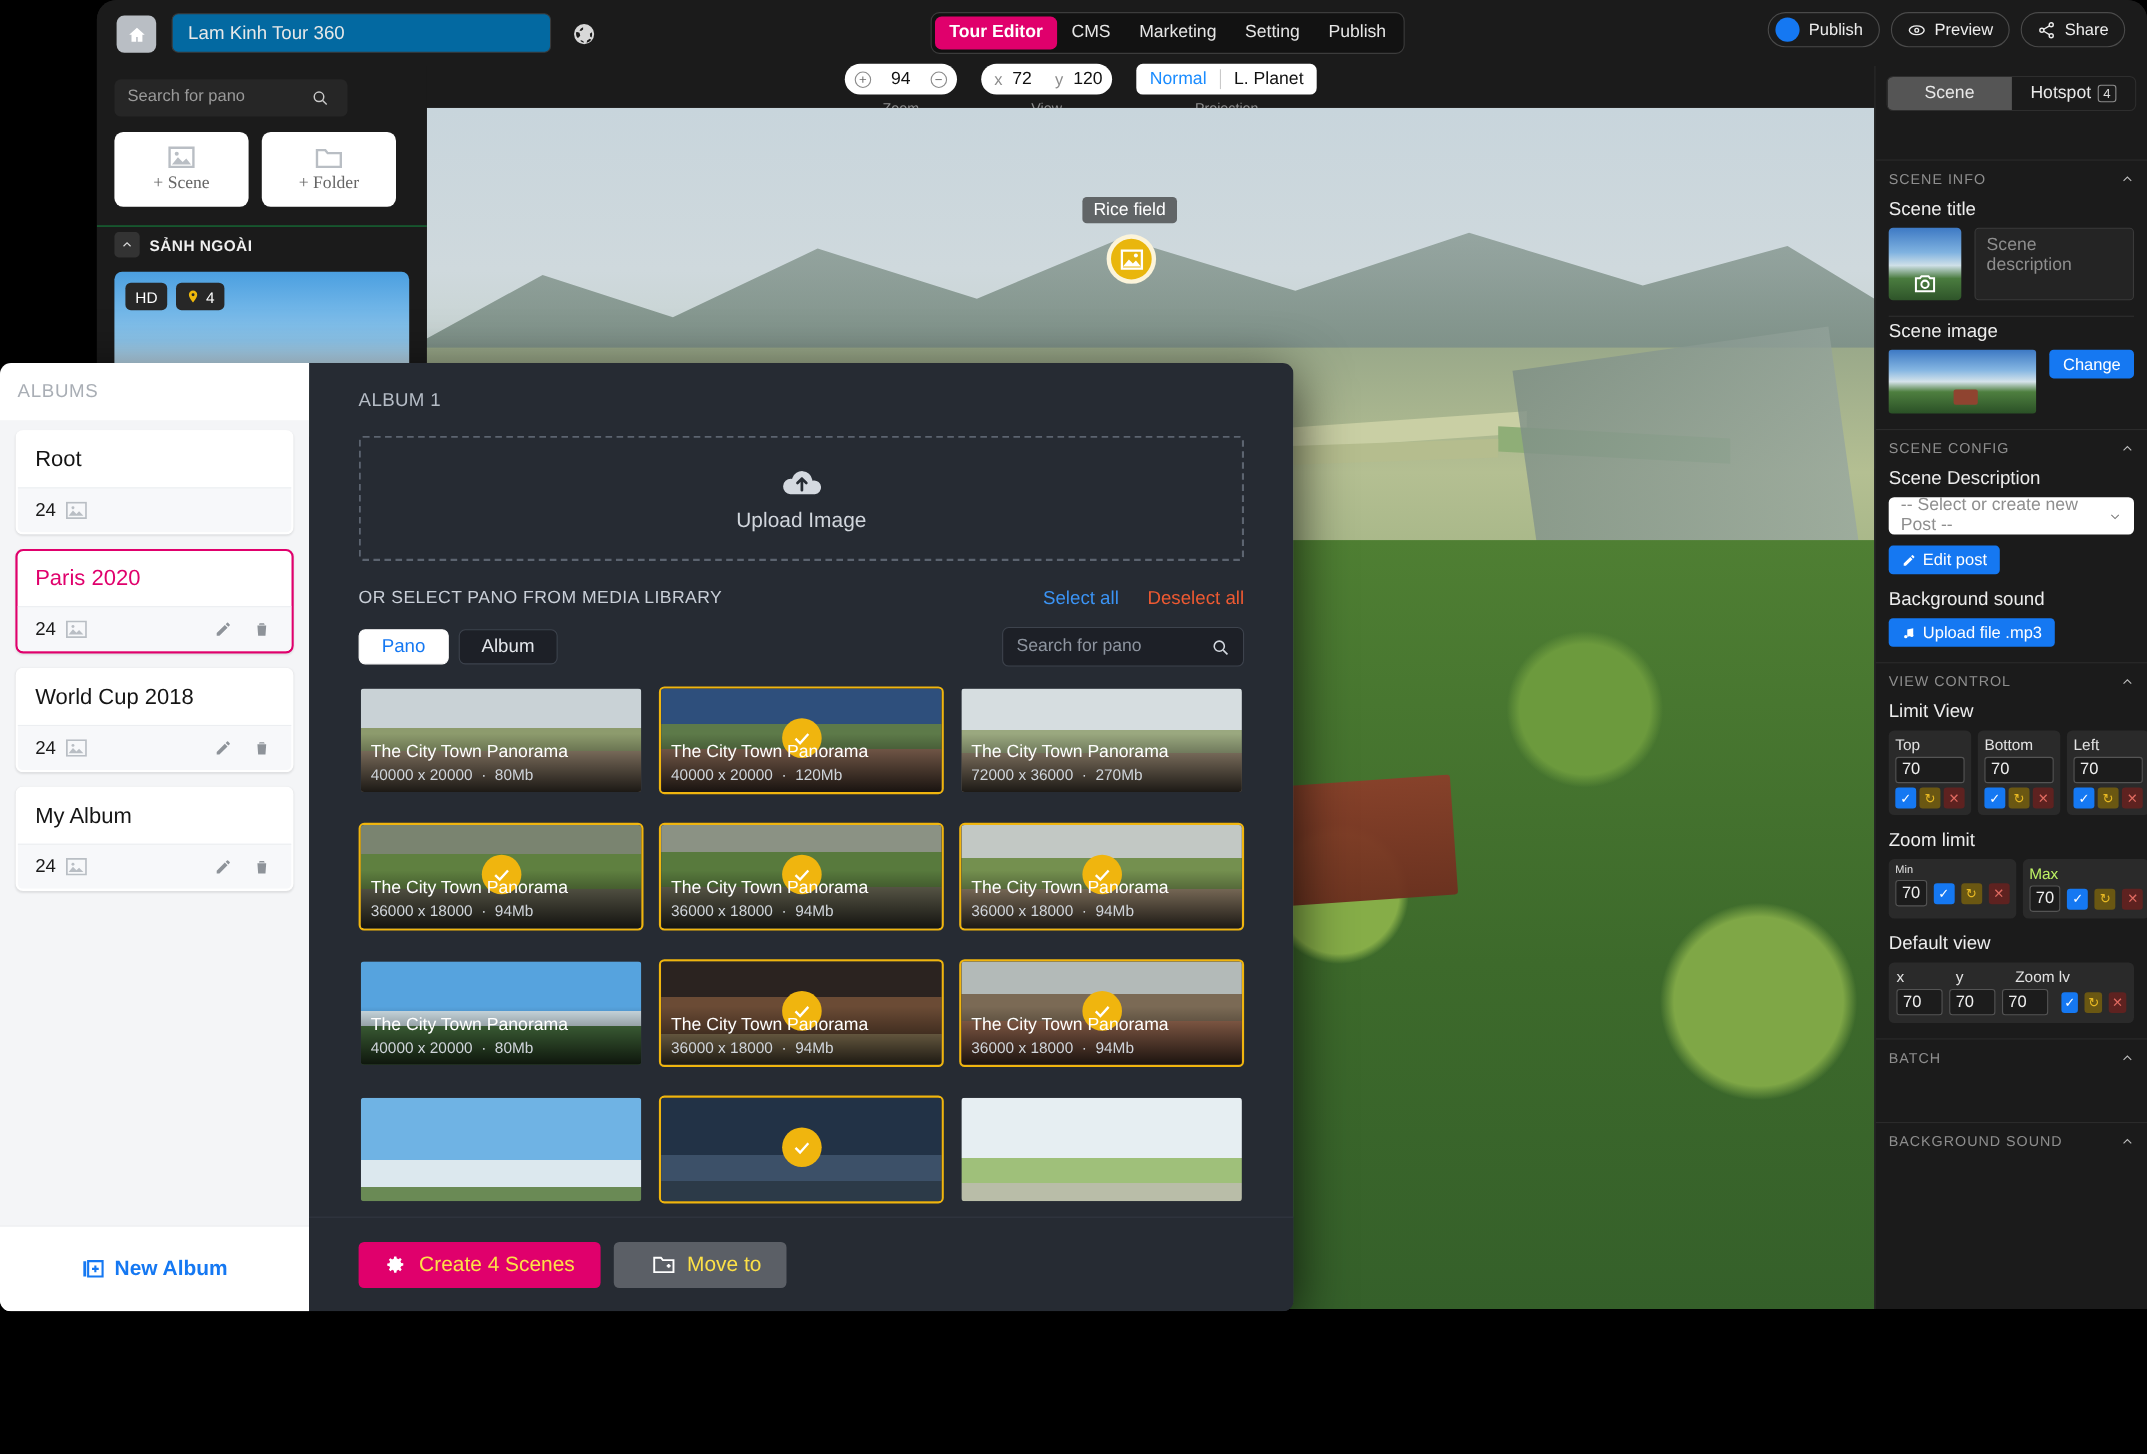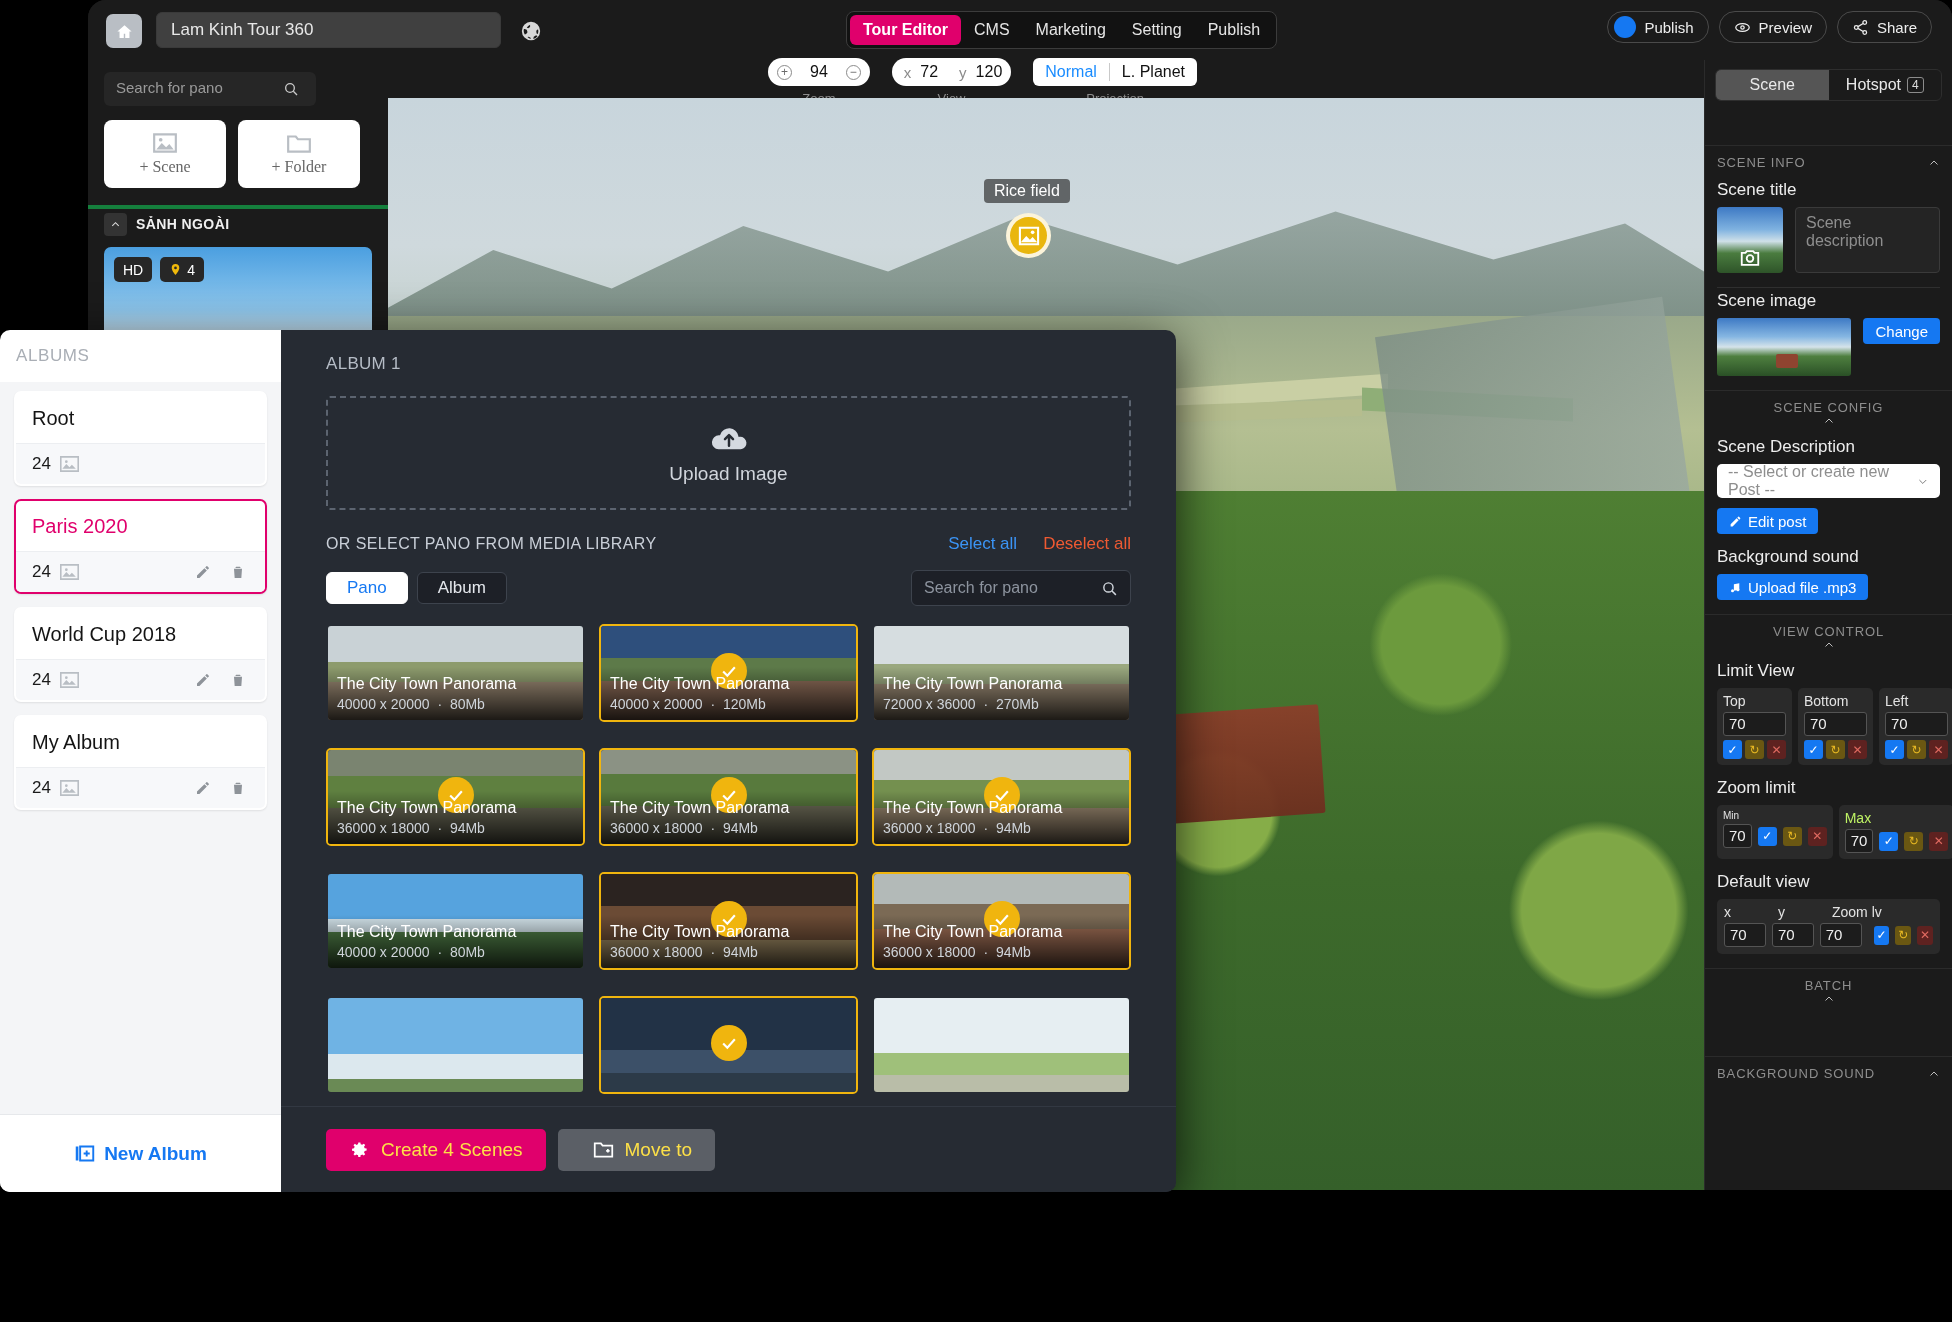--- a/index.html
+++ b/index.html
@@ -16,21 +16,21 @@
   }
   
   .topbar { position:absolute; left:0; top:0; width:100%; height:60px; background:#1b1b1b; }
   .home-btn {
     position:absolute; left:18px; top:14px; width:36px; height:34px; border-radius:7px;
     background:#b9bec4; display:flex; align-items:center; justify-content:center;
   }
   .home-btn svg { width:17px; height:17px; fill:#fff; }
   .title-input {
     position:absolute; left:68px; top:12px; width:345px; height:36px;
-    background:#404040; border:1px solid #3a3a3a; border-radius:6px;
+    background:#0369a1; border:1px solid #3a3a3a; border-radius:6px;
     color:#e8e8e8; font-size:17px; padding:0 14px; line-height:34px;
   }
   .globe-icon { position:absolute; left:432px; top:20px; width:22px; height:22px; }
   .globe-icon svg { width:22px; height:22px; fill:#d8d8d8; }
 
   .tabgroup {
     position:absolute; left:758px; top:11px; height:38px;
     background:#121212; border:1px solid #3c3c3c; border-radius:8px;
     display:flex; align-items:center; padding:3px;
   }
@@ -69,21 +69,21 @@
     padding:0 34px 0 12px; line-height:32px;
   }
   .pano-search-icon { position:absolute; left:195px; top:21px; width:16px; height:16px; }
   .pano-search-icon svg { width:16px; height:16px; stroke:#c9c9c9; fill:none; stroke-width:2; }
   .addrow { position:absolute; left:16px; top:60px; display:flex; gap:12px; }
   .addbtn { width:122px; height:68px; background:#fff; border-radius:8px;
             display:flex; flex-direction:column; align-items:center; justify-content:center; gap:4px; }
   .addbtn svg { width:26px; height:22px; fill:#b9bec4; }
   .addbtn span { font-size:16px; color:#666;font-family:Liberation Serif, serif; }
   .folder-hdr { position:absolute; left:0; top:145px; width:100%; height:34px;
-                border-top:4px solid #15803d; display:flex; align-items:center; gap:9px; padding-left:16px; }
+                border-top:1px solid #15803d; display:flex; align-items:center; gap:9px; padding-left:16px; }
   .chev-box { width:23px; height:23px; background:#333; border-radius:4px;
               display:flex; align-items:center; justify-content:center; }
   .chev-box svg { width:11px; height:11px; stroke:#ddd; fill:none; stroke-width:2.2; }
   .folder-hdr .nm { font-size:14px; color:#f0f0f0; font-weight:700; letter-spacing:.4px; }
   .scene-thumb { position:absolute; left:16px; top:187px; width:268px; height:150px;
                  border-radius:7px; overflow:hidden;
                  background:linear-gradient(#4b9fe0 0%, #8fc8ee 42%, #cfe4ef 60%, #5d7d4a 78%, #3d5a34 100%); }
   .badge-row { position:absolute; left:10px; top:10px; display:flex; gap:8px; }
   .badge { background:#272727; border-radius:5px; height:25px; display:flex; align-items:center;
            padding:0 9px; color:#fff; font-size:14px; gap:5px; }
@@ -151,21 +151,21 @@
   .si-big::after { content:""; position:absolute; left:44%; top:62%; width:22px; height:14px;
                    background:#8f4430; border-radius:2px; }
   .btn-blue { background:#1578f2; color:#fff; border-radius:4px; font-size:15px;
               height:26px; display:inline-flex; align-items:center; justify-content:center; gap:6px; padding:0 12px; }
   .btn-blue svg { width:13px; height:13px; fill:#fff; }
   .select {
     margin:0 12px; height:34px; background:#fff; border-radius:5px; display:flex; align-items:center;
     justify-content:space-between; padding:0 11px; color:#8e8e8e; font-size:16px;
   }
   .select svg { width:13px; height:13px; stroke:#777; fill:none; stroke-width:2; }
-  .pad12 { padding:0 12px; } .mt10{margin-top:10px;} .mt14{margin-top:14px;flex-direction:column;}
+  .pad12 { padding:0 12px; } .mt10{margin-top:10px;} .mt14{margin-top:14px;}
   .lvrow { display:flex; gap:6px; padding:0 12px; }
   .lvbox { flex:1; background:#2a2a2a; border-radius:5px; padding:5px 6px 6px 6px; }
   .lvbox .k { font-size:14px; color:#e3e3e3; margin-bottom:3px; }
   .lvbox .inp { background:#1c1c1c; border:1px solid #545454; border-radius:3px; height:24px;
                 color:#efefef; font-size:15px; padding:0 5px; line-height:22px; }
   .icbtns { display:flex; gap:3px; margin-top:4px; }
   .icb { width:19px; height:19px; border-radius:3px; display:flex; align-items:center; justify-content:center;
          font-size:12px; line-height:1; }
   .icb.blue { background:#1578f2; color:#fff; }
   .icb.amber { background:#6a5712; color:#e8b923; }

